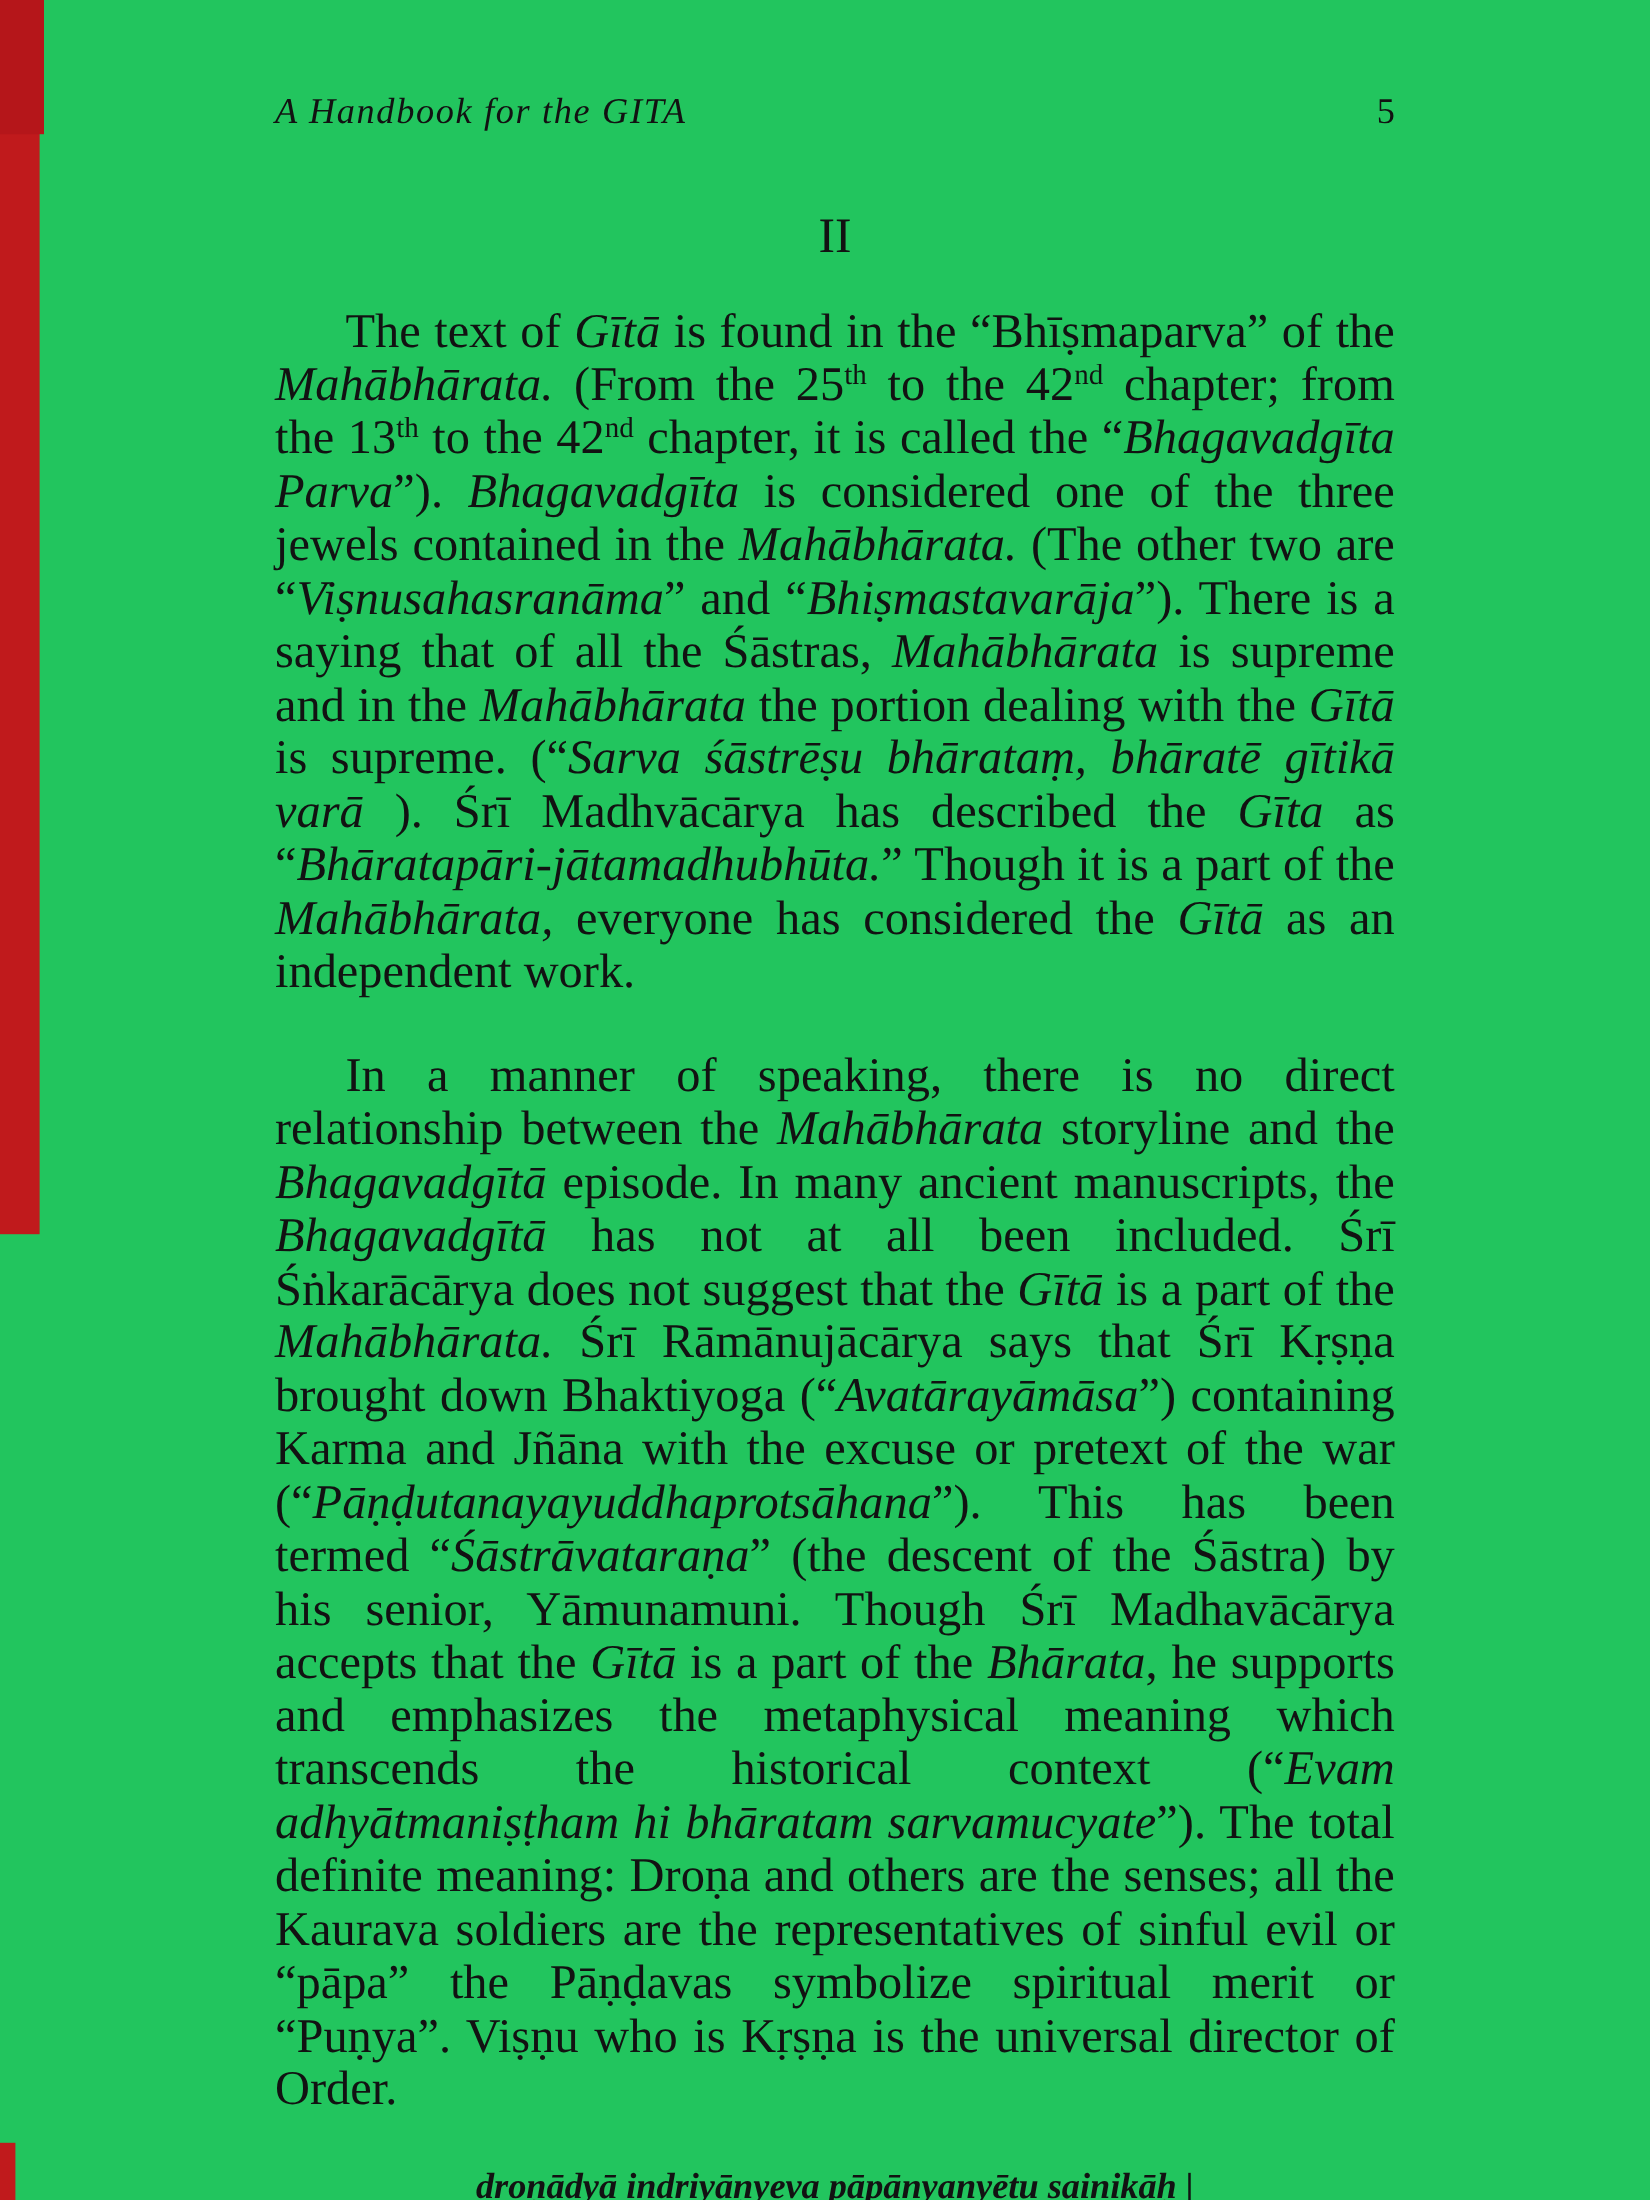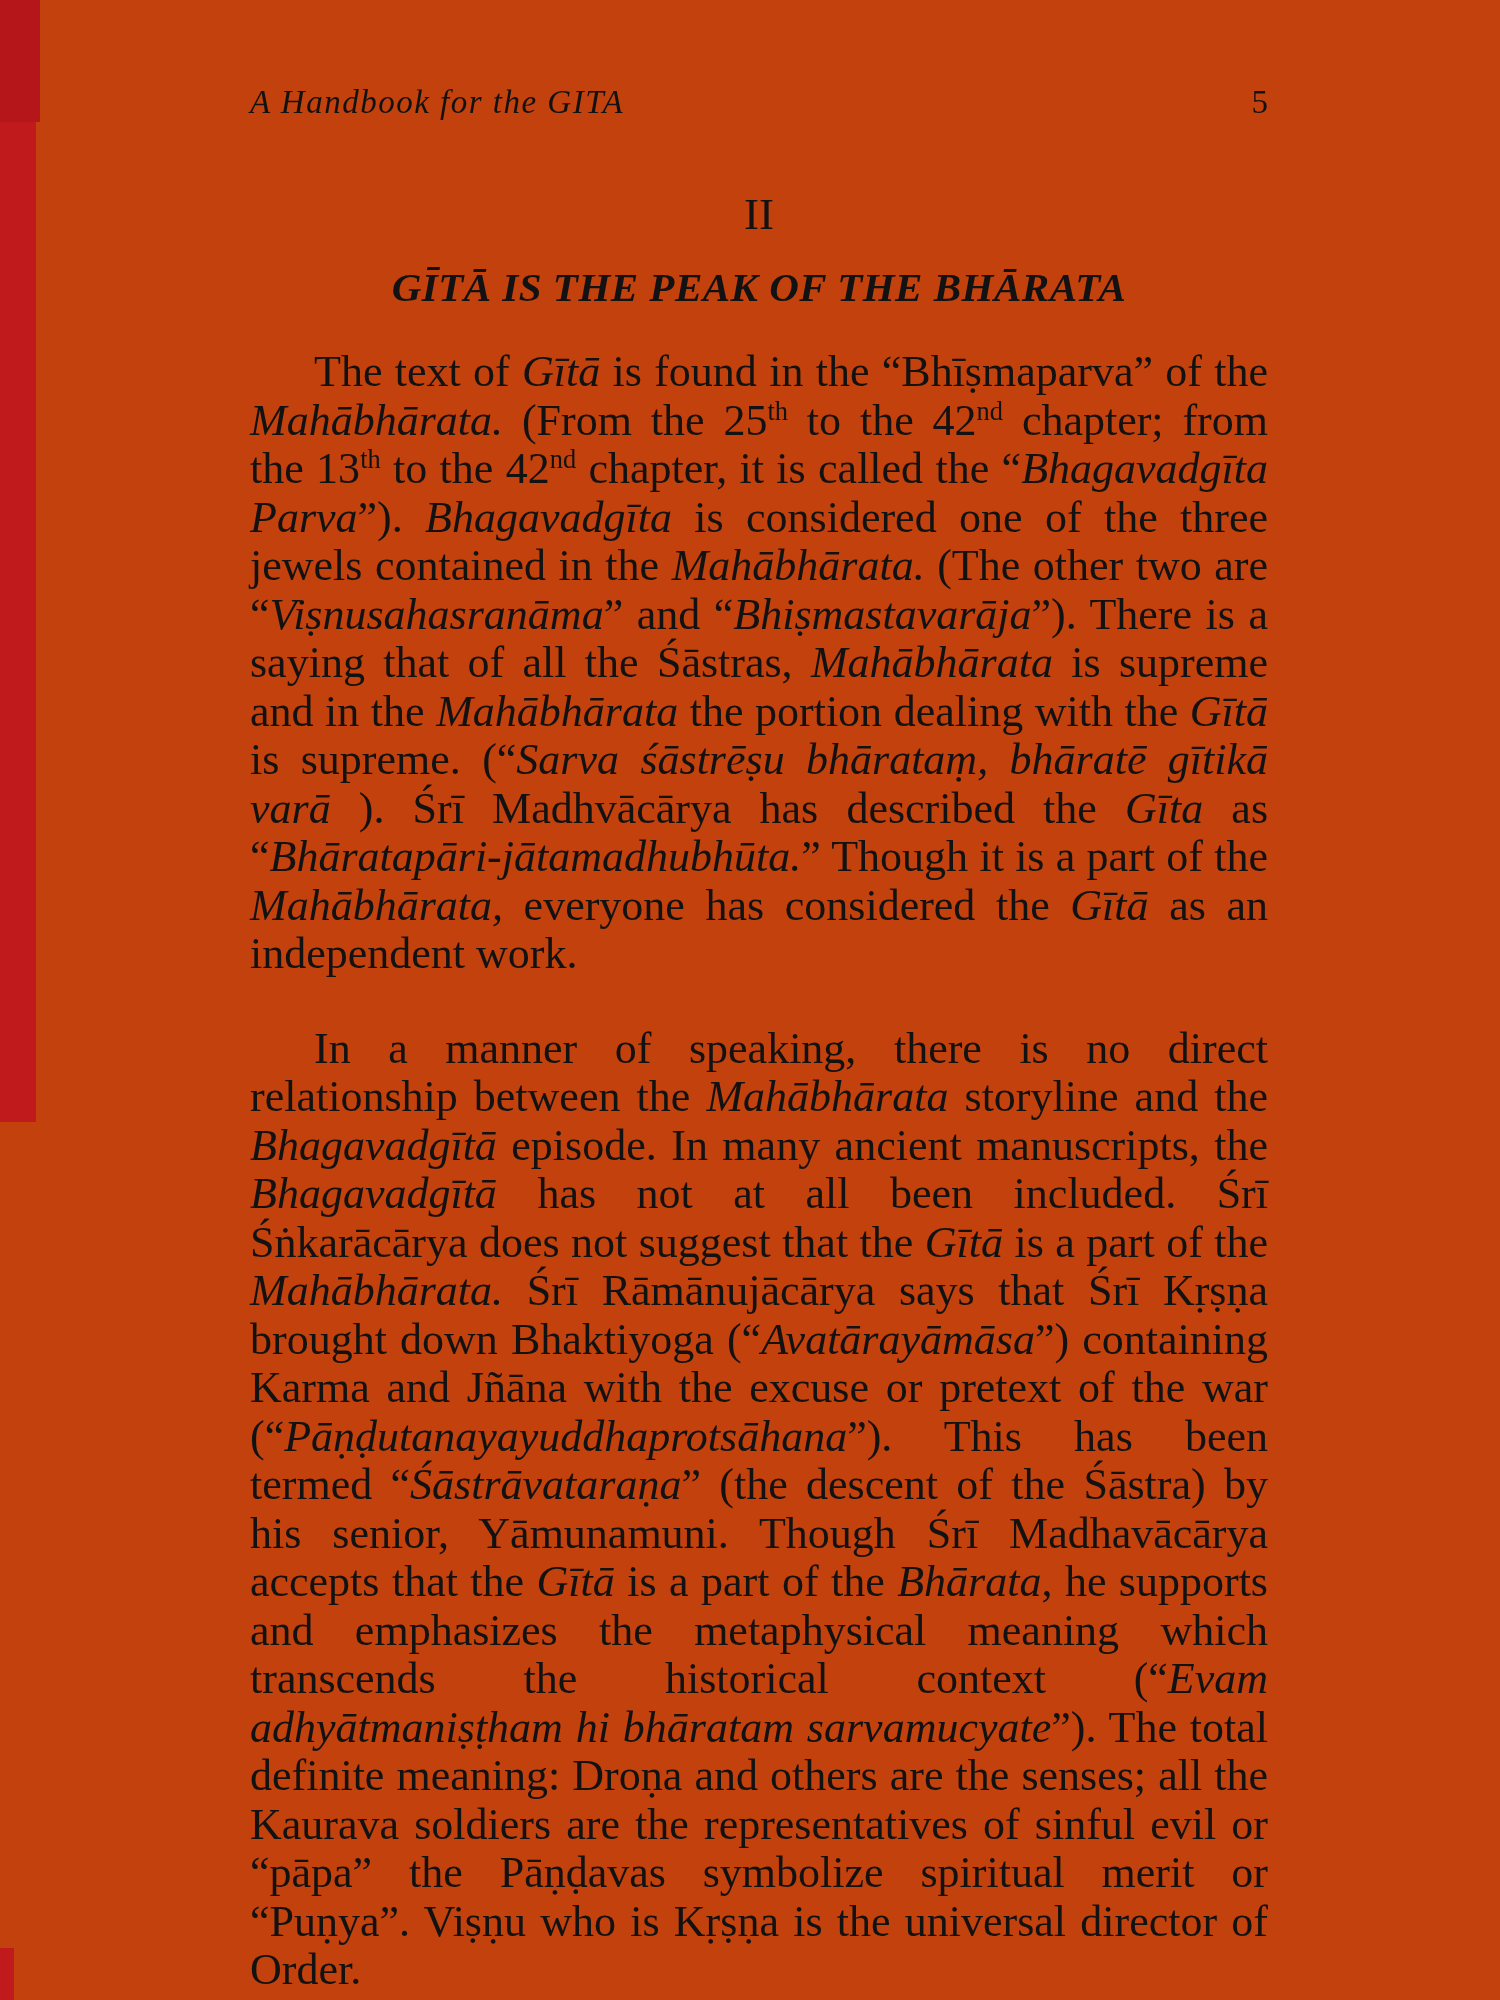--- a/index.html
+++ b/index.html
@@ -1,17 +1,17 @@
 <!DOCTYPE html>
 <html><head>
 <meta charset="utf-8">
 <style>
   html,body{margin:0;padding:0;background:#e8e8e8;}
   .page{
-    position:relative;width:1500px;height:2000px;background:#c2410c;
+    position:relative;width:1500px;height:2000px;background:#22c55e;
     font-family:"Liberation Serif","DejaVu Serif",serif;color:#121212;
     overflow:hidden;margin:0 auto;
   }
   .scan-stripe{position:absolute;left:0;top:0;width:36px;height:1122px;}
   .scan-stripe-top{position:absolute;left:0;top:0;width:40px;height:122px;}
   .scan-notch{position:absolute;left:0;top:1948px;width:14px;height:52px;}
   .content{position:absolute;left:250px;top:0;width:1018px;}
   .running-header{display:flex;justify-content:space-between;align-items:baseline;margin-top:84px;}
   .rh-title{font-style:italic;font-size:33px;letter-spacing:1.5px;line-height:1.1;}
   .rh-page{font-size:33px;line-height:1.1;}
@@ -39,21 +39,20 @@
 
   <div class="content">
 
     <div class="running-header">
       <span class="rh-title">A Handbook for the GITA</span>
       <span class="rh-page">5</span>
     </div>
 
     <div class="section-number">II</div>
 
-    <div class="section-title">GĪTĀ IS THE PEAK OF THE BHĀRATA</div>
 
     <p class="body-para p1">The text of <i>Gītā</i> is found in the “Bhīṣmaparva” of the <i>Mahābhārata.</i> (From the 25<sup>th</sup> to the 42<sup>nd</sup> chapter; from the 13<sup>th</sup> to the 42<sup>nd</sup> chapter, it is called the “<i>Bhagavadgīta Parva</i>”). <i>Bhagavadgīta</i> is considered one of the three jewels contained in the <i>Mahābhārata.</i> (The other two are “<i>Viṣnusahasranāma</i>” and “<i>Bhiṣmastavarāja</i>”). There is a saying that of all the Śāstras, <i>Mahābhārata</i> is supreme and in the <i>Mahābhārata</i> the portion dealing with the <i>Gītā</i> is supreme. (“<i>Sarva śāstrēṣu bhārataṃ, bhāratē gītikā varā</i> ). Śrī Madhvācārya has described the <i>Gīta</i> as “<i>Bhāratapāri-jātamadhubhūta.</i>” Though it is a part of the <i>Mahābhārata,</i> everyone has considered the <i>Gītā</i> as an independent work.</p>
 
     <p class="body-para p2">In a manner of speaking, there is no direct relationship between the <i>Mahābhārata</i> storyline and the <i>Bhagavadgītā</i> episode. In many ancient manuscripts, the <i>Bhagavadgītā</i> has not at all been included. Śrī Śṅkarācārya does not suggest that the <i>Gītā</i> is a part of the <i>Mahābhārata.</i> Śrī Rāmānujācārya says that Śrī Kṛṣṇa brought down Bhaktiyoga (“<i>Avatārayāmāsa</i>”) containing Karma and Jñāna with the excuse or pretext of the war (“<i>Pāṇḍutanayayuddhaprotsāhana</i>”). This has been termed “<i>Śāstrāvataraṇa</i>” (the descent of the Śāstra) by his senior, Yāmunamuni. Though Śrī Madhavācārya accepts that the <i>Gītā</i> is a part of the <i>Bhārata</i>, he supports and emphasizes the metaphysical meaning which transcends the historical context (“<i>Evam adhyātmaniṣṭham hi bhāratam sarvamucyate</i>”). The total definite meaning: Droṇa and others are the senses; all the Kaurava soldiers are the representatives of sinful evil or “pāpa” the Pāṇḍavas symbolize spiritual merit or “Puṇya”. Viṣṇu who is Kṛṣṇa is the universal director of Order.</p>
 
     <div class="verse">
       <div class="verse-line">droṇādyā indriyāṇyeva pāpānyanyētu sainikāḥ |</div>
     </div>
 
   </div>

